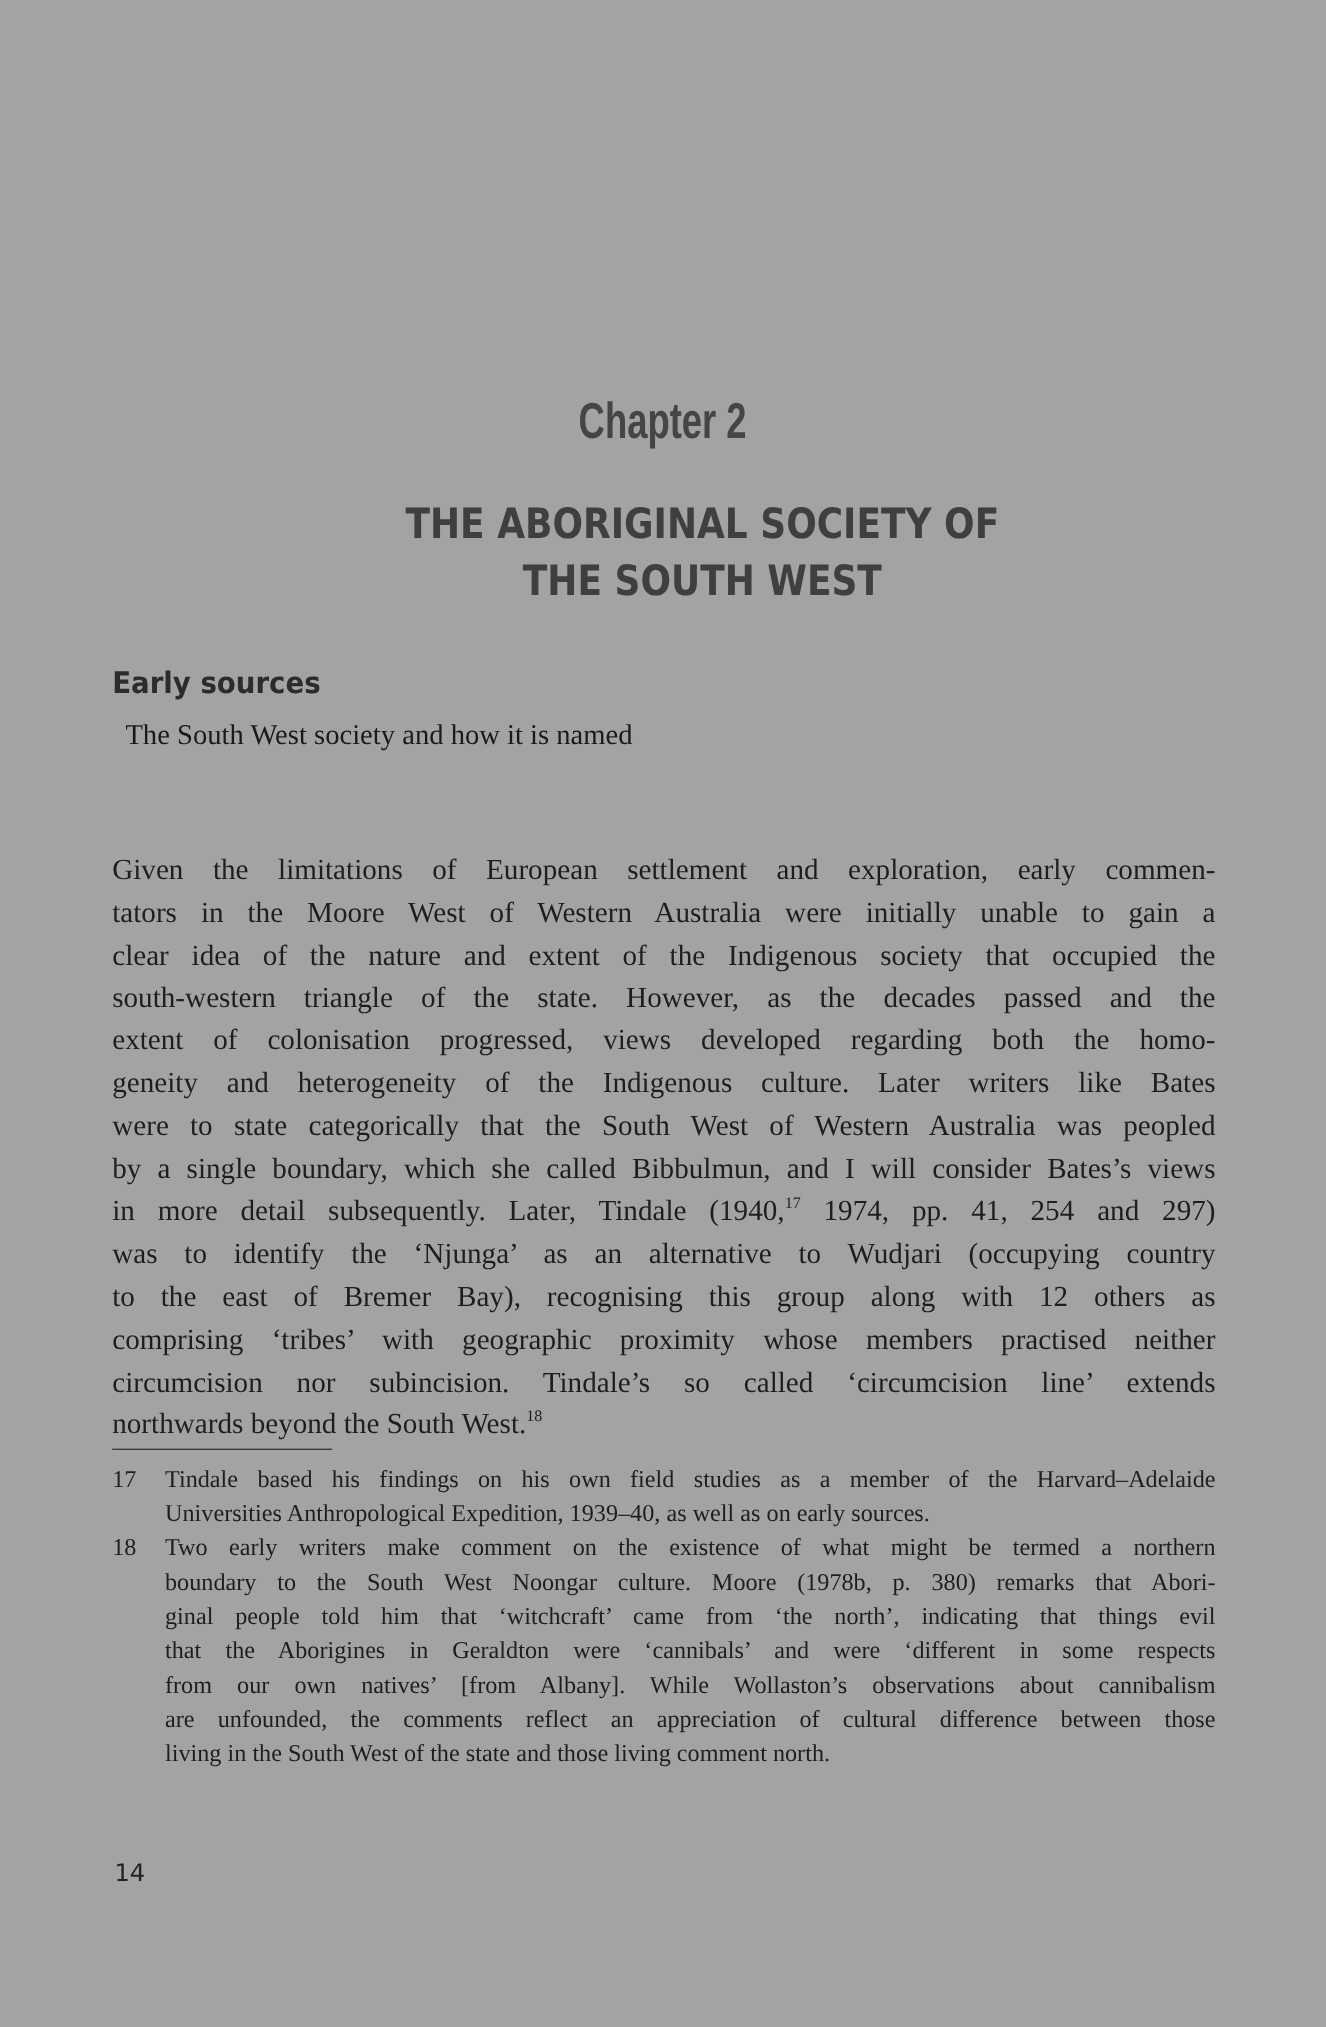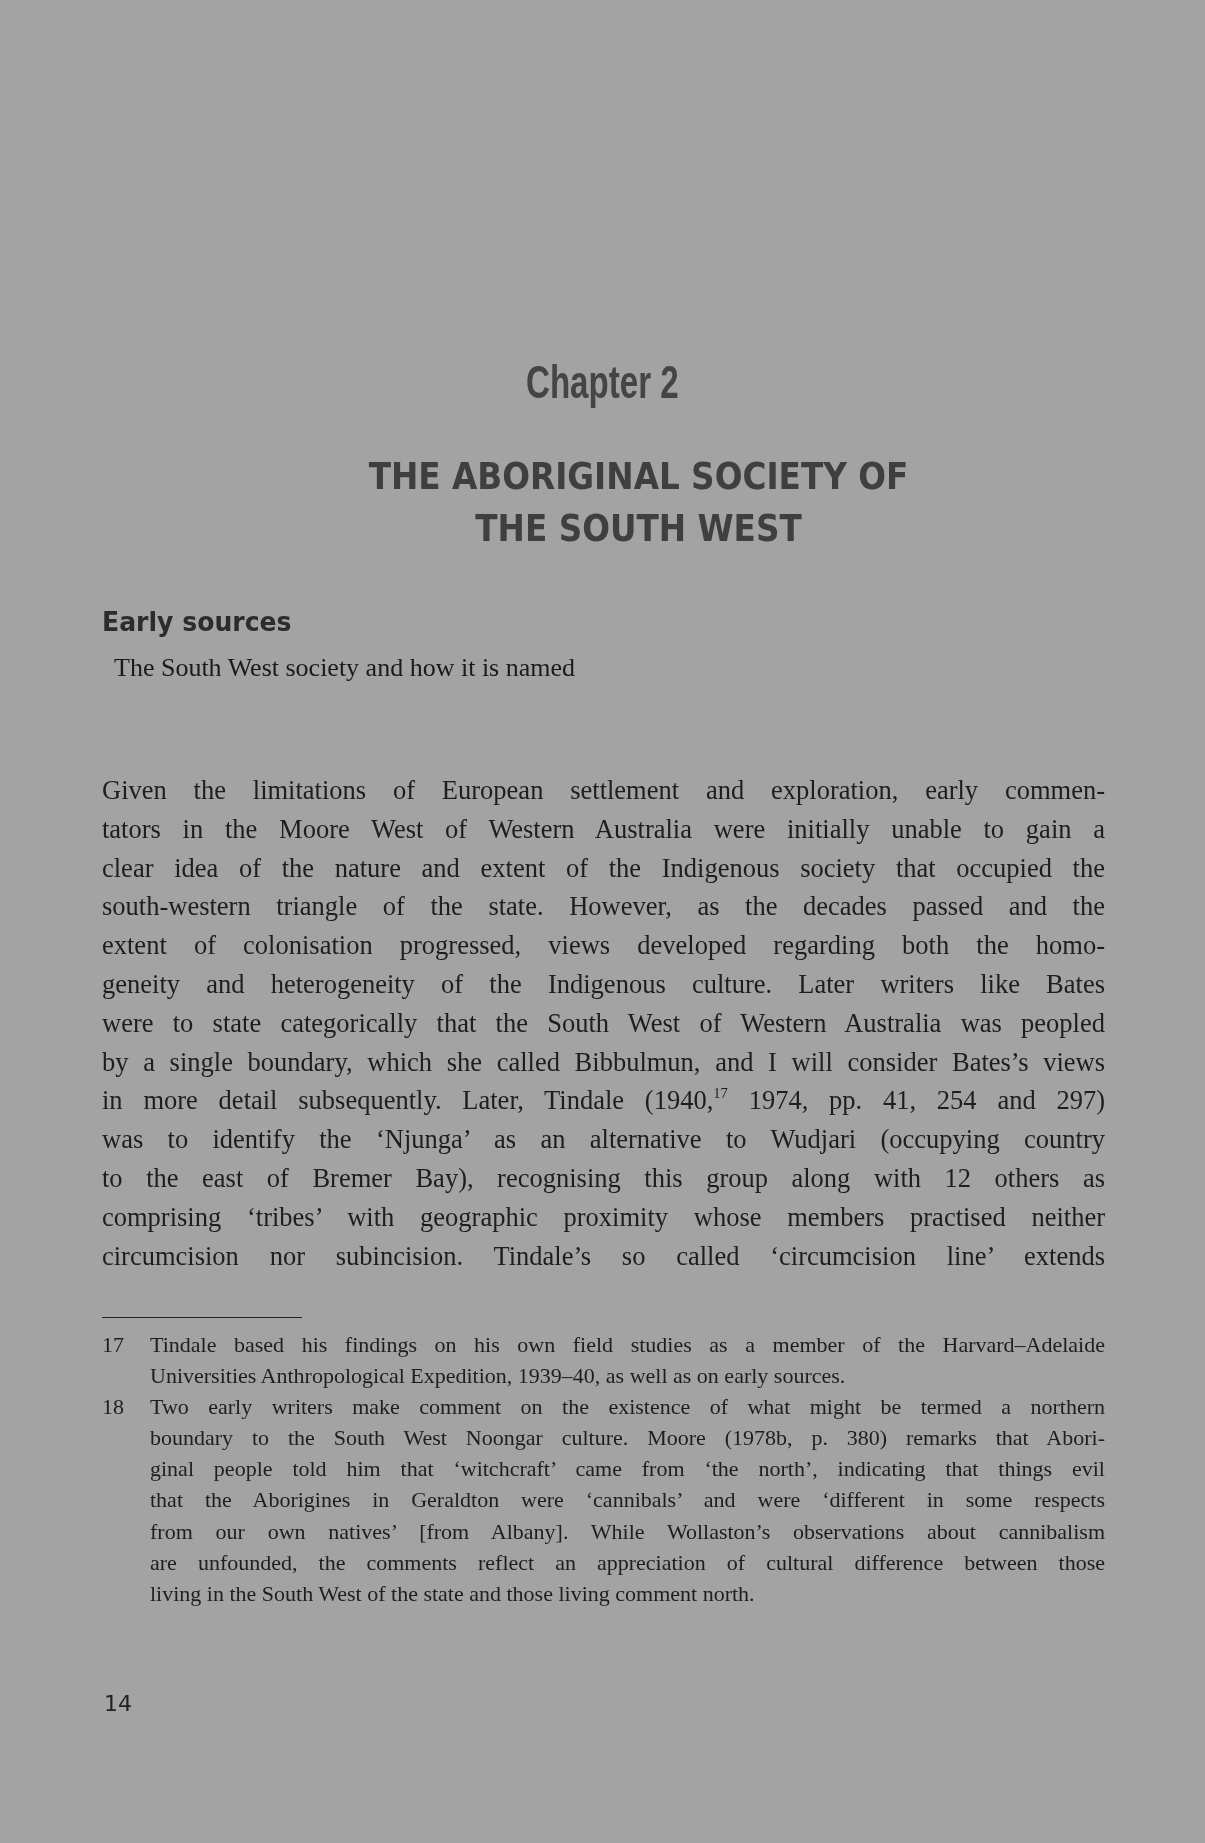--- a/index.html
+++ b/index.html
@@ -84,20 +84,21 @@
     <span class="line">south-western triangle of the state. However, as the decades passed and the</span>
     <span class="line">extent of colonisation progressed, views developed regarding both the homo-</span>
     <span class="line">geneity and heterogeneity of the Indigenous culture. Later writers like Bates</span>
     <span class="line">were to state categorically that the South West of Western Australia was peopled</span>
     <span class="line">by a single boundary, which she called Bibbulmun, and I will consider Bates’s views</span>
     <span class="line"><span>in more detail subsequently. Later, Tindale (1940,</span><sup>17</sup><span> 1974, pp. 41, 254 and 297)</span></span>
     <span class="line">was to identify the ‘Njunga’ as an alternative to Wudjari (occupying country</span>
     <span class="line">to the east of Bremer Bay), recognising this group along with 12 others as</span>
     <span class="line">comprising ‘tribes’ with geographic proximity whose members practised neither</span>
     <span class="line">circumcision nor subincision. Tindale’s so called ‘circumcision line’ extends</span>
+    <span class="line last"><span>northwards beyond the South West.</span><sup>18</sup><span></span></span>
   </div>
 
   <div class="footnote-rule"></div>
 
   <div class="footnotes">
     <div class="fn">
       <span class="fn-num">17</span>
       <span class="line">Tindale based his findings on his own field studies as a member of the Harvard–Adelaide</span>
       <span class="line last">Universities Anthropological Expedition, 1939–40, as well as on early sources.</span>
     </div>

